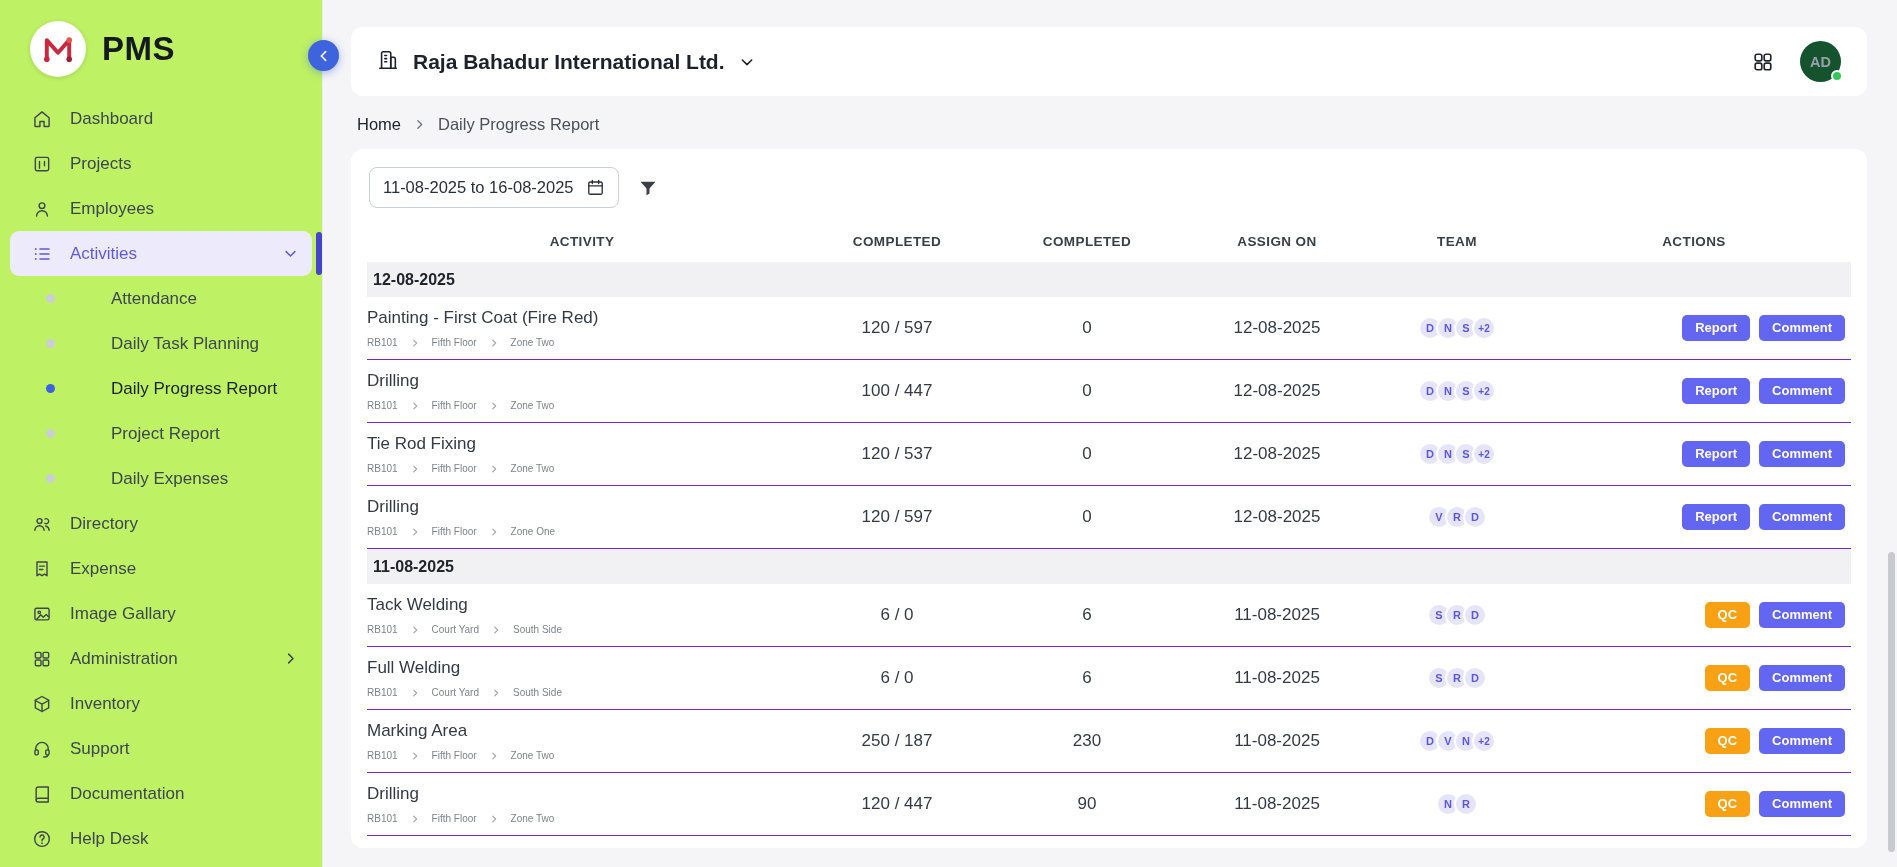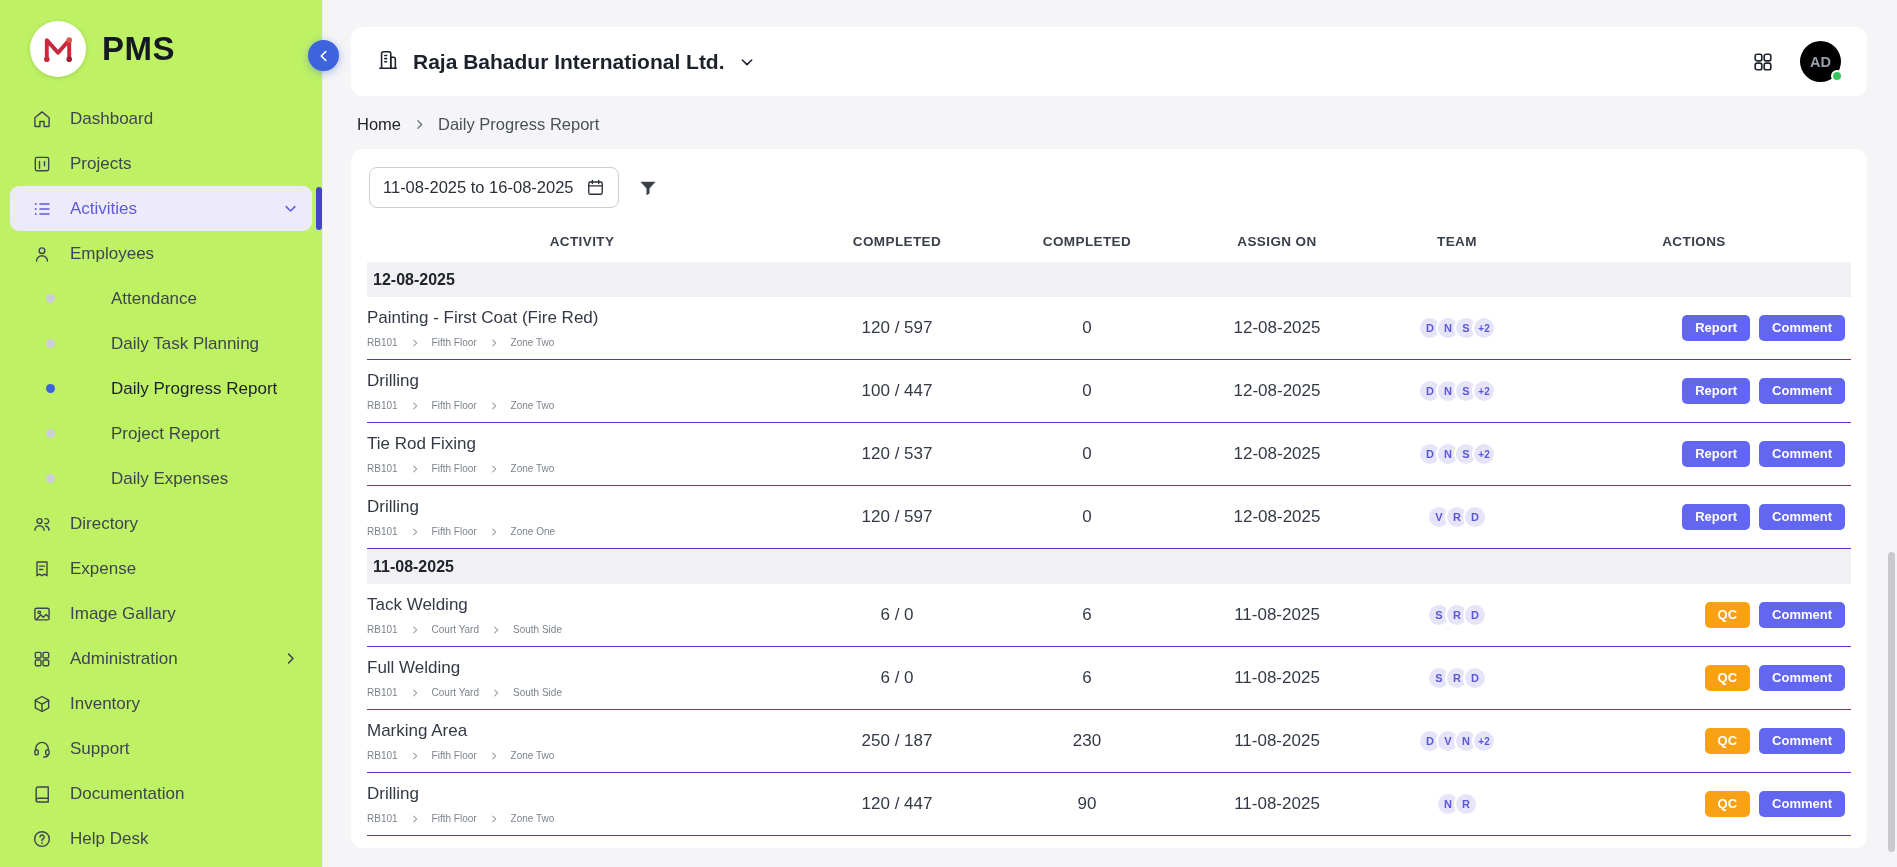--- a/index.html
+++ b/index.html
@@ -62,21 +62,21 @@
     background:#fff; border-radius:12px; height:69px;
     display:flex; align-items:center; justify-content:space-between; padding:0 26px;
   }
   .company { display:flex; align-items:center; gap:14px; cursor:pointer; color:#1C212B; }
   .company-name { font-size:21px; font-weight:700; }
   .company .chev { color:#20242C; display:flex; }
   .topbar-right { display:flex; align-items:center; gap:26px; }
   .apps-icon { color:#20242C; display:flex; cursor:pointer; }
   .avatar {
     position:relative; width:41px; height:41px; border-radius:50%;
-    background:#000000; display:flex; align-items:center; justify-content:center;
+    background:#14532d; display:flex; align-items:center; justify-content:center;
     font-size:14.5px; font-weight:700; color:#98A0AB; cursor:pointer;
   }
   .online-dot {
     position:absolute; right:-2px; bottom:0px; width:12px; height:12px;
     border-radius:50%; background:#34C759; border:2px solid #fff;
   }
 
   .breadcrumb { display:flex; align-items:center; gap:12px; padding:19px 6px 15px; font-size:16.5px; }
   .bc-home { color:#20242C; cursor:pointer; }
   .bc-sep { color:#6B7280; display:flex; }
@@ -157,45 +157,45 @@
         <div class="nav-item">
     <span class="nav-icon">
             <svg width="20" height="20" viewBox="0 0 24 24" fill="none" stroke="currentColor" stroke-width="1.7" stroke-linecap="round" stroke-linejoin="round">
               <rect x="4" y="4" width="16" height="16" rx="2"></rect>
               <path d="M9 9v8M15 9v5"></path>
             </svg>
           </span>
     <span class="nav-label">Projects</span>
 
   </div>
+        <div class="nav-item">
+    <span class="nav-icon">
+            <svg width="20" height="20" viewBox="0 0 24 24" fill="none" stroke="currentColor" stroke-width="1.7" stroke-linecap="round" stroke-linejoin="round">
+              <circle cx="12" cy="8" r="3.4"></circle>
+              <path d="M5.5 20.5a6.5 6.5 0 0 1 13 0"></path>
+            </svg>
+          </span>
+    <span class="nav-label">Employees</span>
+
+  </div>
         <div class="nav-item active">
     <span class="nav-icon">
             <svg width="20" height="20" viewBox="0 0 24 24" fill="none" stroke="currentColor" stroke-width="1.7" stroke-linecap="round" stroke-linejoin="round">
               <path d="M9.5 6h11M9.5 12h11M9.5 18h11"></path>
               <circle cx="4.5" cy="6" r="1.1" fill="currentColor" stroke="none"></circle>
               <circle cx="4.5" cy="12" r="1.1" fill="currentColor" stroke="none"></circle>
               <circle cx="4.5" cy="18" r="1.1" fill="currentColor" stroke="none"></circle>
             </svg>
           </span>
     <span class="nav-label">Activities</span>
     <span class="nav-chevron">
             <svg width="15" height="15" viewBox="0 0 24 24" fill="none" stroke="currentColor" stroke-width="2.4" stroke-linecap="round" stroke-linejoin="round">
               <polyline points="5 9 12 16 19 9"></polyline>
             </svg>
           </span>
-  </div>
-        <div class="nav-item">
-    <span class="nav-icon">
-            <svg width="20" height="20" viewBox="0 0 24 24" fill="none" stroke="currentColor" stroke-width="1.7" stroke-linecap="round" stroke-linejoin="round">
-              <circle cx="12" cy="8" r="3.4"></circle>
-              <path d="M5.5 20.5a6.5 6.5 0 0 1 13 0"></path>
-            </svg>
-          </span>
-    <span class="nav-label">Employees</span>
-
   </div>
         <div class="nav-subitem">
     <span class="sub-dot"></span>
     <span class="sub-label">Attendance</span>
   </div>
         <div class="nav-subitem">
     <span class="sub-dot"></span>
     <span class="sub-label">Daily Task Planning</span>
   </div>
         <div class="nav-subitem active">

